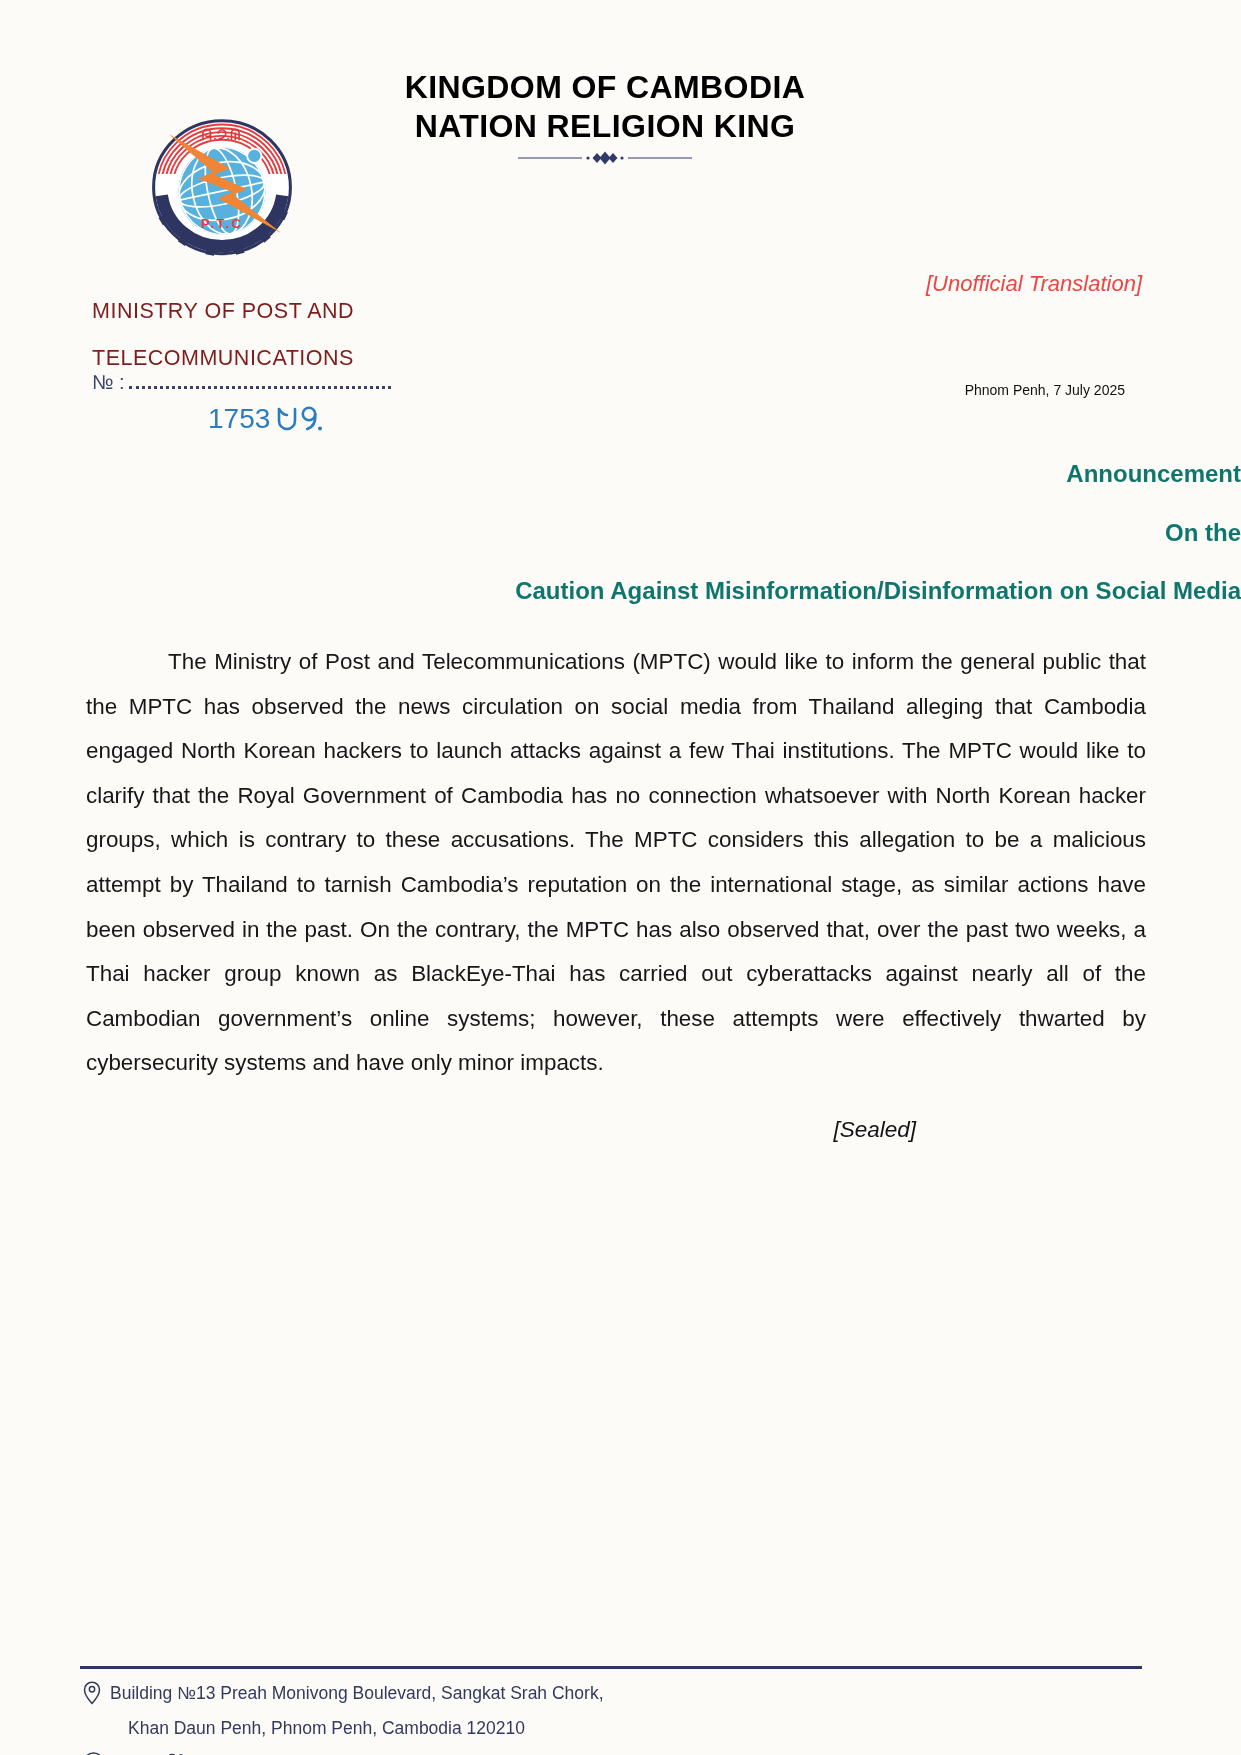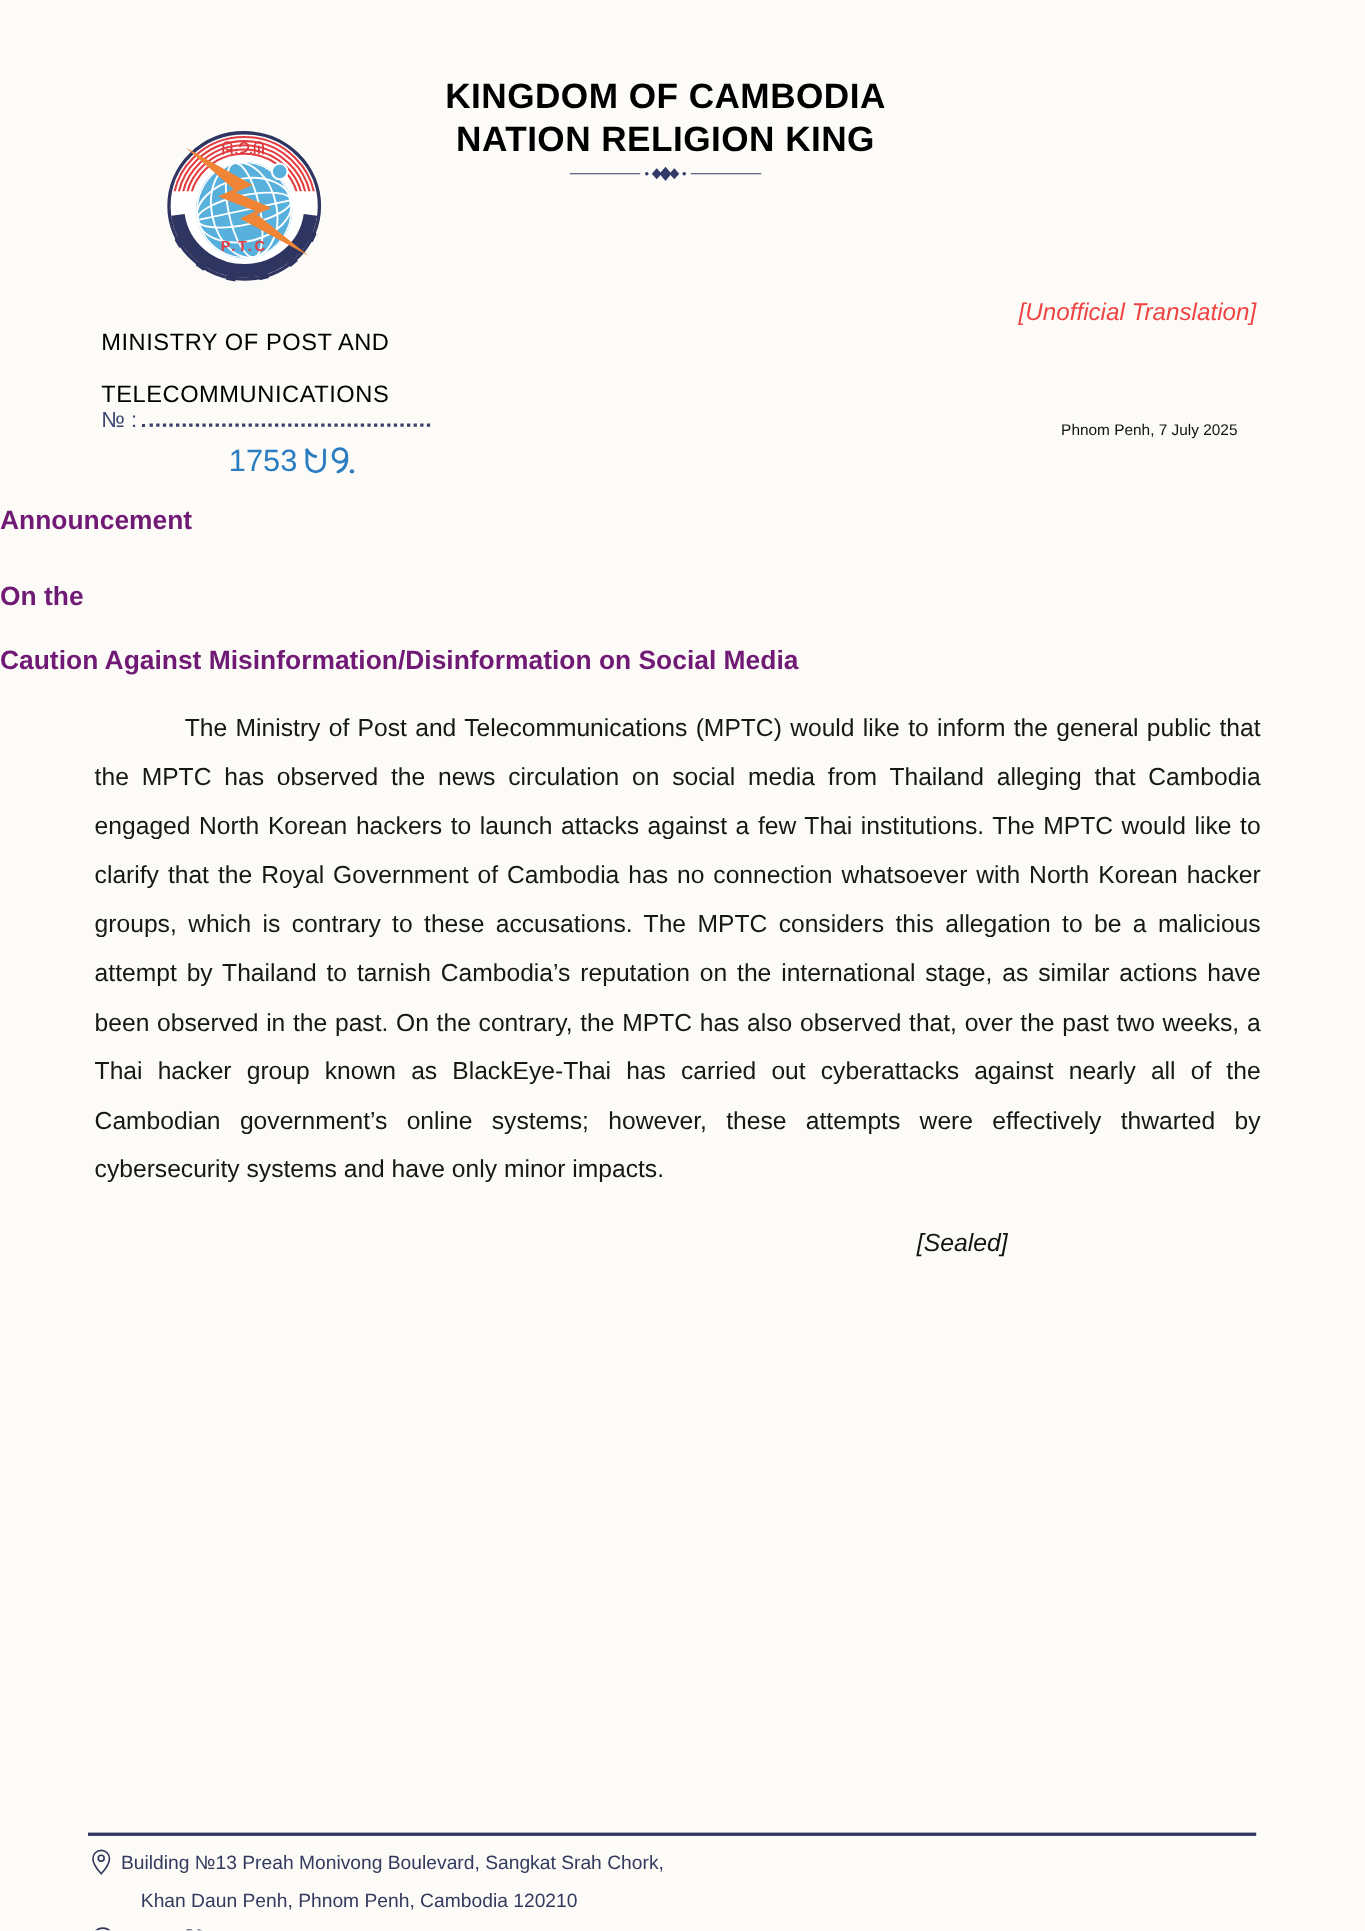--- a/index.html
+++ b/index.html
@@ -16,21 +16,21 @@
   .kingdom{
     position:absolute;top:68px;left:0;width:1210px;
     text-align:center;
     font-weight:bold;font-size:32px;line-height:39px;
     color:#000000;letter-spacing:.4px;
   }
   .ornament{position:absolute;top:151px;left:0;width:1210px;text-align:center;}
   .logo-wrap{position:absolute;left:146px;top:110px;width:152px;height:162px;}
   .ministry{
     position:absolute;left:92px;top:288px;width:290px;
-    font-size:21.5px;line-height:47px;color:#000000;letter-spacing:.5px;
+    font-size:21.5px;line-height:47px;color:#7f1d1d;letter-spacing:.5px;
   }
   .number-line{
     position:absolute;left:92px;top:371px;height:34px;
     font-size:20px;color:#3a4670;white-space:nowrap;
   }
   .number-label{display:inline-block;vertical-align:baseline;}
   .dotted-leader{
     display:inline-block;width:262px;height:6px;margin-left:4px;
     border-bottom:3px dotted #39406a;vertical-align:baseline;
   }
@@ -41,23 +41,23 @@
   }
   .translation{
     position:absolute;top:271px;right:99px;
     font-size:22px;font-style:italic;color:#ef4444;
   }
   .dateline{
     position:absolute;top:382px;right:116px;
     font-size:14px;color:#111;
   }
   
-  .title-block{position:absolute;top:460px;left:0;width:1241px;text-align:left;color:#701a75;}
+  .title-block{position:absolute;top:460px;left:0;width:1241px;text-align:right;color:#0f766e;}
   .title-block div{font-weight:bold;font-size:24px;line-height:28px;}
-  .title-block .t2{margin-top:41px;}
+  .title-block .t2{margin-top:31px;}
   .title-block .t3{margin-top:30px;}
   
   .body-text{position:absolute;left:86px;right:95px;top:640px;}
   .body-text p{
     margin:0;text-indent:82px;text-align:justify;
     font-size:22.4px;line-height:44.6px;color:#171717;
   }
   .body-text p.para2{margin-top:4px;}
   .sealed{
     margin-top:31px;padding-right:230px;text-align:right;

